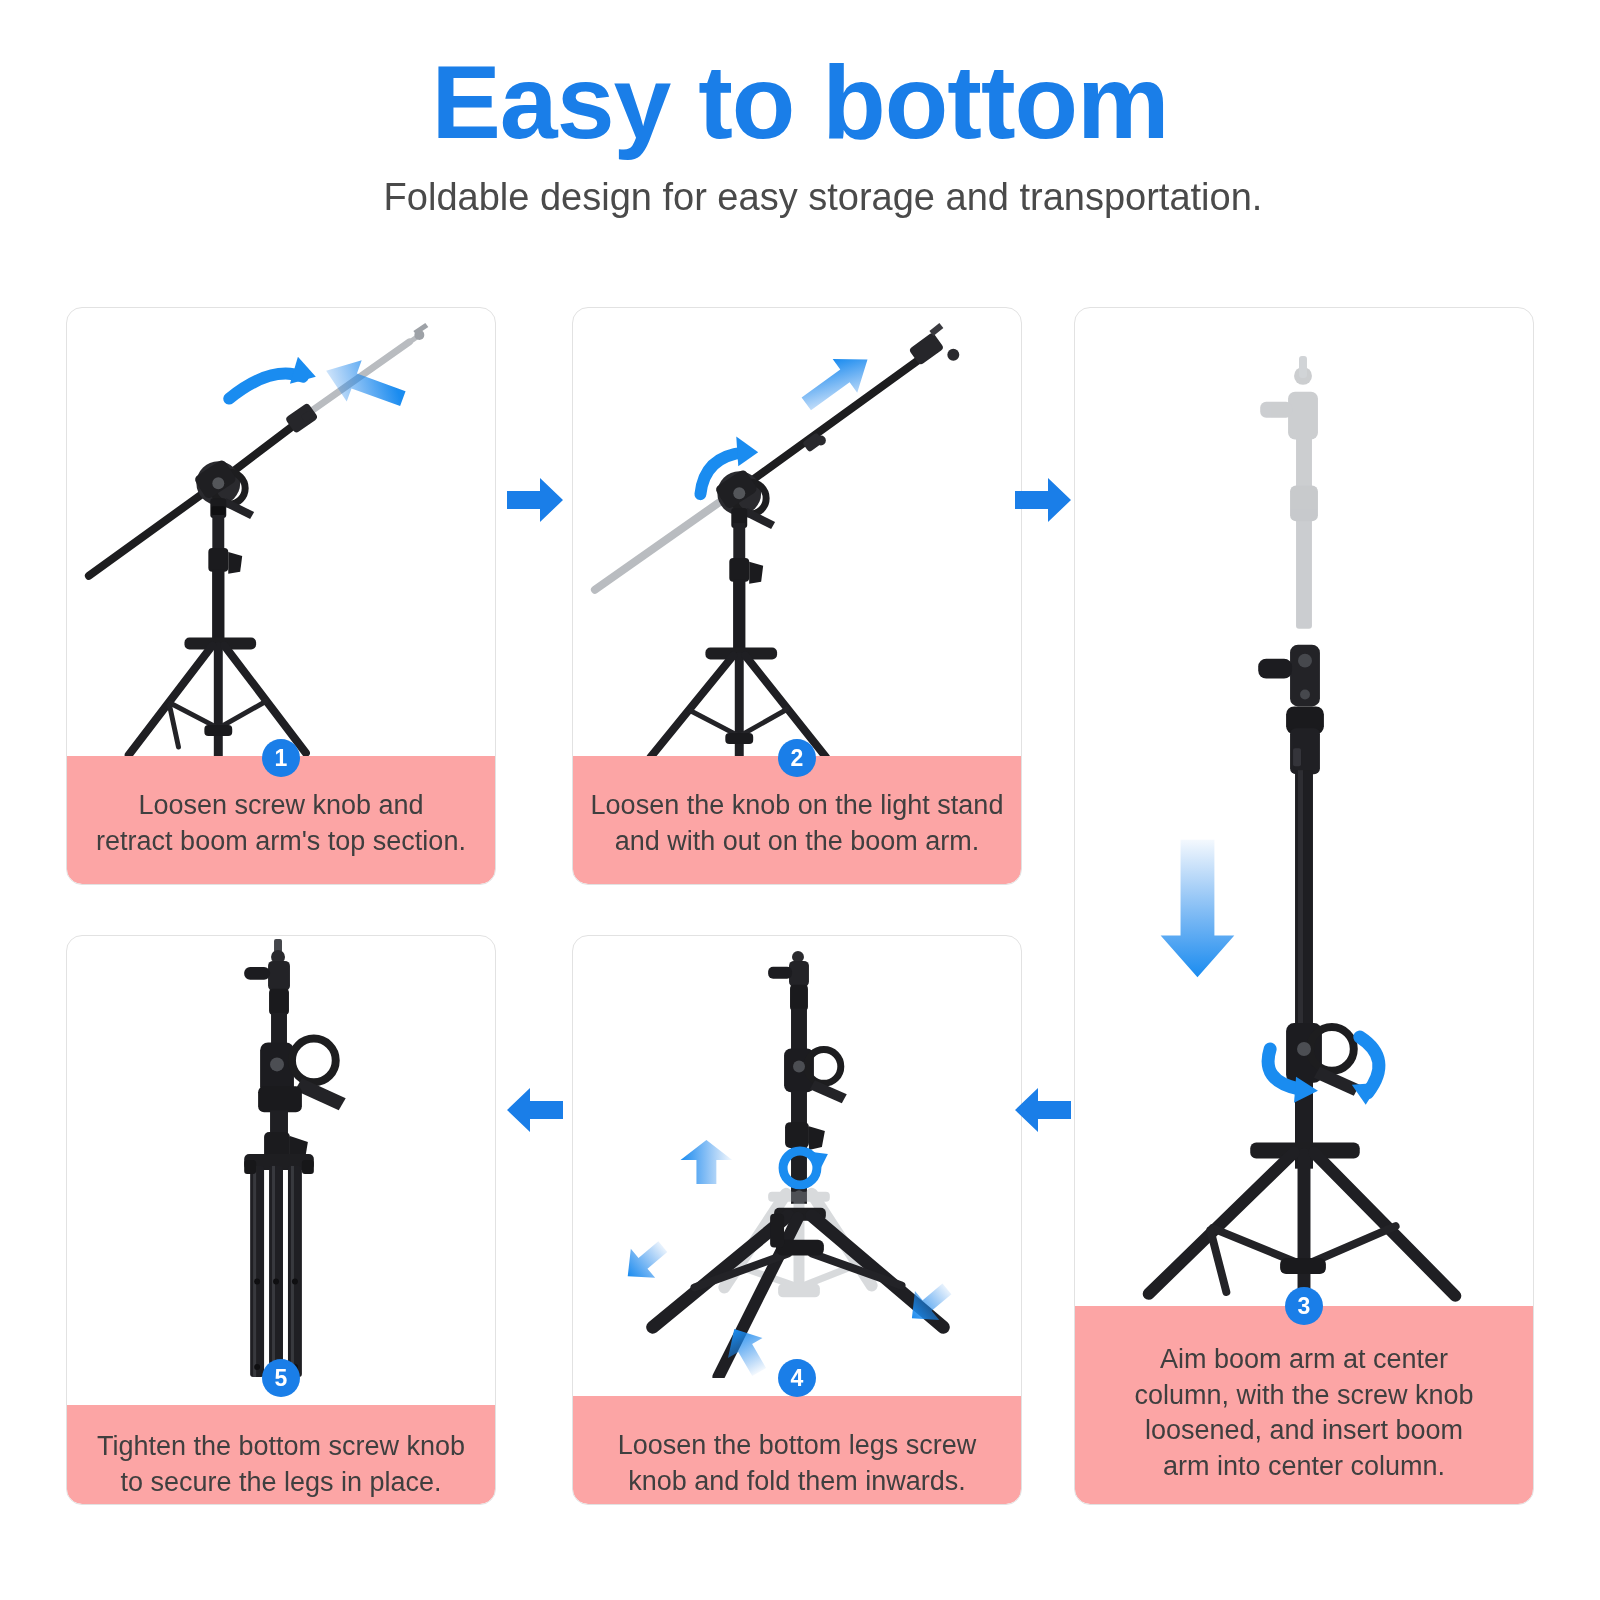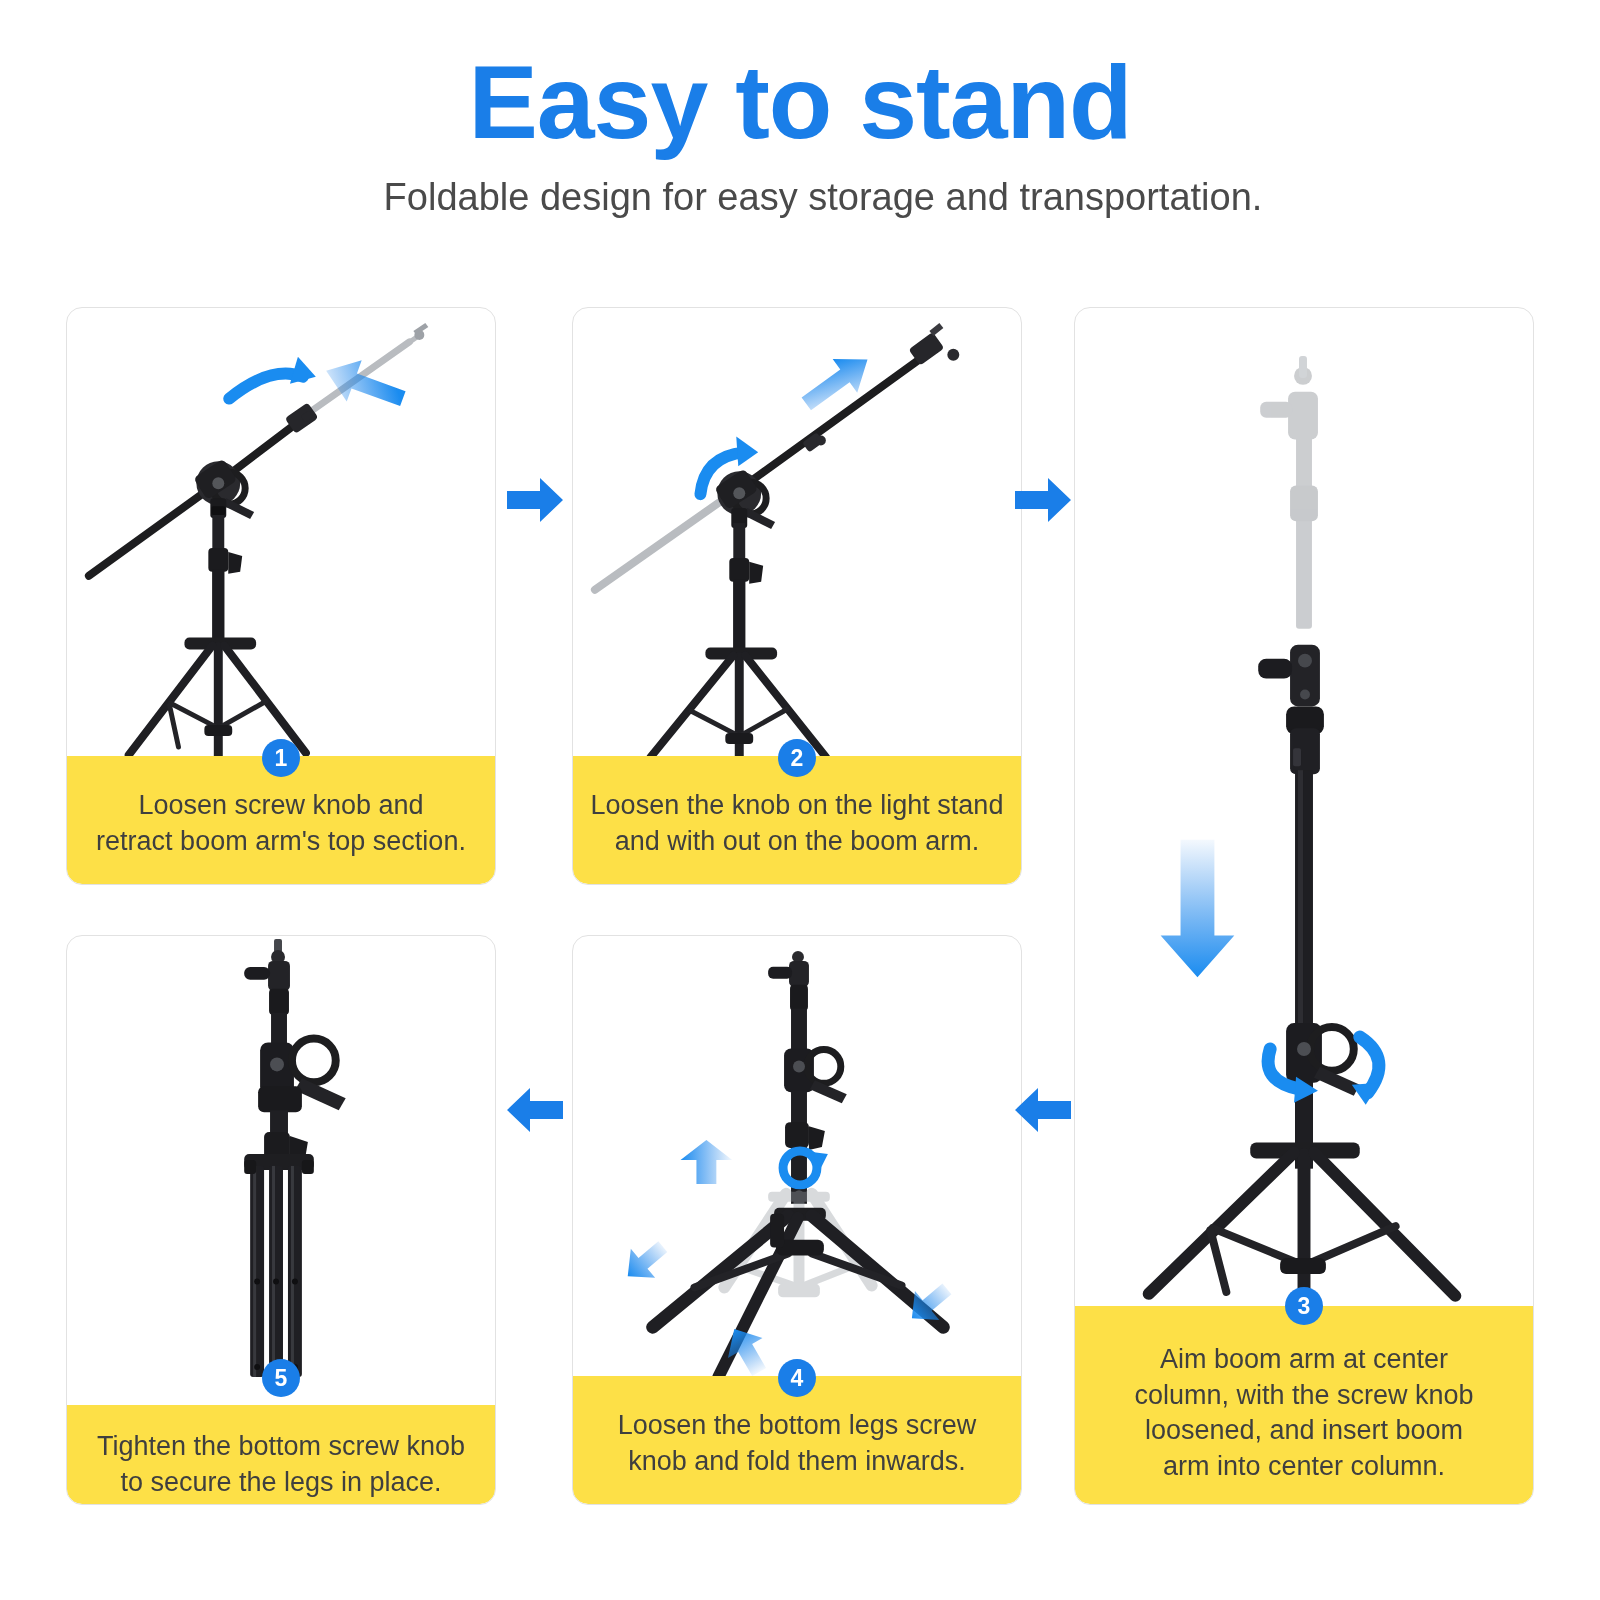--- a/index.html
+++ b/index.html
@@ -45,21 +45,21 @@
     overflow: hidden;
   }
   .card-stage {
     position: absolute;
     left: 0; right: 0; top: 0;
     overflow: hidden;
   }
   .caption {
     position: absolute;
     left: 0; right: 0; bottom: 0;
-    background: #fde047;
+    background: #fca5a5;
     border-radius: 0 0 15px 15px;
     text-align: center;
   }
   .caption-text {
     font-size: 27px;
     line-height: 1.32;
     color: #3f3f3f;
     padding: 0 14px;
     white-space: pre-line;
   }
@@ -82,21 +82,21 @@
   .flow-arrow { position: absolute; z-index: 6; }
 
   
   .ill { position: absolute; left: 0; top: 0; width: 100%; height: 100%; }
 </style>
 </head>
 <body>
 
 <div id="page">
 
-  <div class="title">Easy to stand</div>
+  <div class="title">Easy to bottom</div>
   <div class="subtitle">Foldable design for easy storage and transportation.</div>
 
   <div class="card" style="left:66px; top:307px; width:430px; height:578px;">
     <div class="card-stage" style="height:450px;">
       <svg class="ill" viewBox="0 0 430 450" preserveAspectRatio="xMidYMid meet">
         <defs>
           <linearGradient id="g1a" x1="1" y1="0" x2="0" y2="0.4">
             <stop offset="0" stop-color="#1a7ee8" stop-opacity="0.05"></stop>
             <stop offset="1" stop-color="#1a8cf0"></stop>
           </linearGradient>
@@ -408,21 +408,21 @@
         <g transform="rotate(-40 352 372)">
           <path d="M336 366 h26 v-12 l20 19 -20 19 v-12 h-26z" fill="url(#g4c)" transform="scale(-1,1) translate(-718,0)"></path>
         </g>
 
         <g transform="rotate(-30 176 418)">
           <path d="M168 440 v-28 h-12 l20 -22 20 22 h-12 v28z" fill="url(#g4a)"></path>
         </g>
       </svg>
     </div>
     <div class="badge" style="top:423px;">4</div>
-    <div class="caption" style="height:128px; padding-top:32px;">
+    <div class="caption" style="height:108px; padding-top:32px;">
       <div class="caption-text">Loosen the bottom legs screw
 knob and fold them inwards.</div>
     </div>
   </div>
 
   <div class="flow-arrow" style="left:505px; top:1080px; width:60px; height:60px;">
     <svg viewBox="0 0 60 60" width="60" height="60">
       <path d="M58 21 h-33 v-13 l-23 22 23 22 v-13 h33z" fill="#1a7ee8"></path>
     </svg>
   </div>

